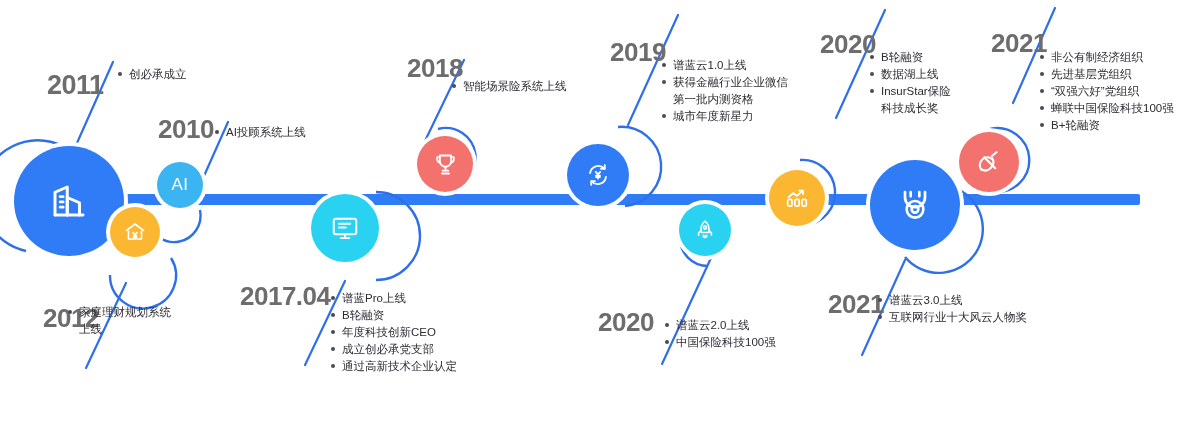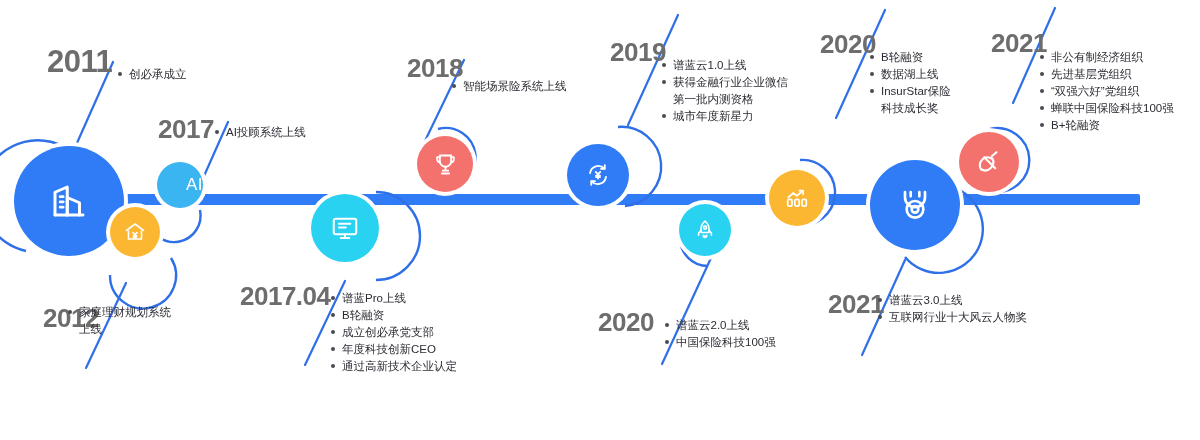--- a/index.html
+++ b/index.html
@@ -76,21 +76,21 @@
   <div class="node" style="left:110px;top:207px;width:50px;height:50px;background:#fbb731;">
     <span>
       <svg width="24" height="24" viewBox="0 0 24 24" fill="none" stroke="#fff" stroke-width="1.6" stroke-linecap="round" stroke-linejoin="round">
         <path d="M3.5 10.5 12 4l8.5 6.5"></path>
         <path d="M5.5 11.2V19h13v-7.8"></path>
         <path d="M10 12.6l2 2 2-2M12 14.6V18M10.4 15.9h3.2M10.4 17.1h3.2"></path>
       </svg>
     </span>
   </div>
 
-  <div class="node" style="left:157px;top:162px;width:46px;height:46px;background:#3bb4f2;justify-content:flex-end;">
+  <div class="node" style="left:157px;top:162px;width:46px;height:46px;background:#3bb4f2;">
     <span class="ai-text">AI</span>
   </div>
 
   <div class="node" style="left:311px;top:194px;width:68px;height:68px;background:#2ad2f2;">
     <span>
       <svg width="30" height="30" viewBox="0 0 24 24" fill="none" stroke="#fff" stroke-width="1.6" stroke-linecap="round" stroke-linejoin="round">
         <rect x="3" y="4.5" width="18" height="12.5" rx="1.6"></rect>
         <path d="M7.2 8.5h9M7.2 11.5h5.4"></path>
         <path d="M12 17v3M8.6 20h6.8"></path>
       </svg>
@@ -157,23 +157,23 @@
     <span>
       <svg width="30" height="30" viewBox="0 0 24 24" fill="none" stroke="#fff" stroke-width="1.7" stroke-linecap="round" stroke-linejoin="round">
         <path d="M5.6 17.8C4 15.4 4.4 12 6.8 9.8c2.4-2.2 5.8-2.2 8 0"></path>
         <path d="M5.6 17.8c2.4 1.4 5.6 1.2 7.8-1 2.2-2.2 2.6-5.4 1.2-7.8"></path>
         <path d="M8.2 8.2 17 17"></path>
         <path d="M14.4 7.2 18 4.2"></path>
       </svg>
     </span>
   </div>
 
-  <div class="yr" style="left:47px;top:44px;font-size:31px;text-align:center;">2011</div>
+  <div class="yr" style="left:47px;top:70px;font-size:27px;text-align:center;">2011</div>
   <div class="yr" style="left:17px;top:303px;font-size:26px;margin-left:26px;">2012</div>
-  <div class="yr" style="left:158px;top:114px;font-size:26px;">2017</div>
+  <div class="yr" style="left:158px;top:114px;font-size:26px;">2010</div>
   <div class="yr" style="left:240px;top:281px;font-size:26px;text-align:center;">2017.04</div>
   <div class="yr" style="left:407px;top:53px;font-size:26px;">2018</div>
   <div class="yr" style="left:610px;top:37px;font-size:26px;">2019</div>
   <div class="yr" style="left:598px;top:307px;font-size:26px;">2020</div>
   <div class="yr" style="left:820px;top:29px;font-size:26px;">2020</div>
   <div class="yr" style="left:828px;top:289px;font-size:26px;">2021</div>
   <div class="yr" style="left:991px;top:28px;font-size:26px;">2021</div>
 
   <div class="items" style="left:118px;top:66px;">
     <div class="item bullet">创必承成立</div>
@@ -184,22 +184,22 @@
     <div class="item cont">上线</div>
   </div>
 
   <div class="items" style="left:215px;top:124px;">
     <div class="item bullet">AI投顾系统上线</div>
   </div>
 
   <div class="items" style="left:331px;top:290px;">
     <div class="item bullet">谱蓝Pro上线</div>
     <div class="item bullet">B轮融资</div>
+    <div class="item bullet">年度科技创新CEO</div>
     <div class="item bullet">成立创必承党支部</div>
-    <div class="item bullet">年度科技创新CEO</div>
     <div class="item bullet">通过高新技术企业认定</div>
   </div>
 
   <div class="items" style="left:452px;top:78px;">
     <div class="item bullet">智能场景险系统上线</div>
   </div>
 
   <div class="items" style="left:662px;top:57px;">
     <div class="item bullet">谱蓝云1.0上线</div>
     <div class="item bullet">获得金融行业企业微信</div>

